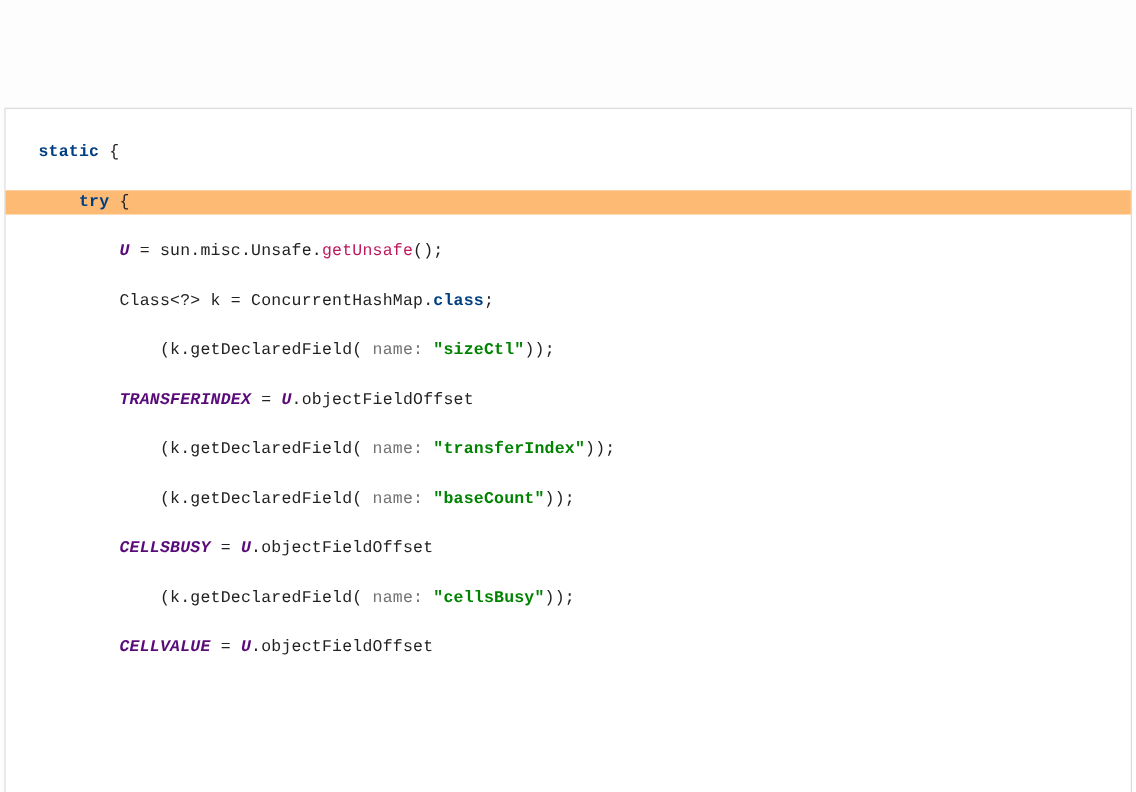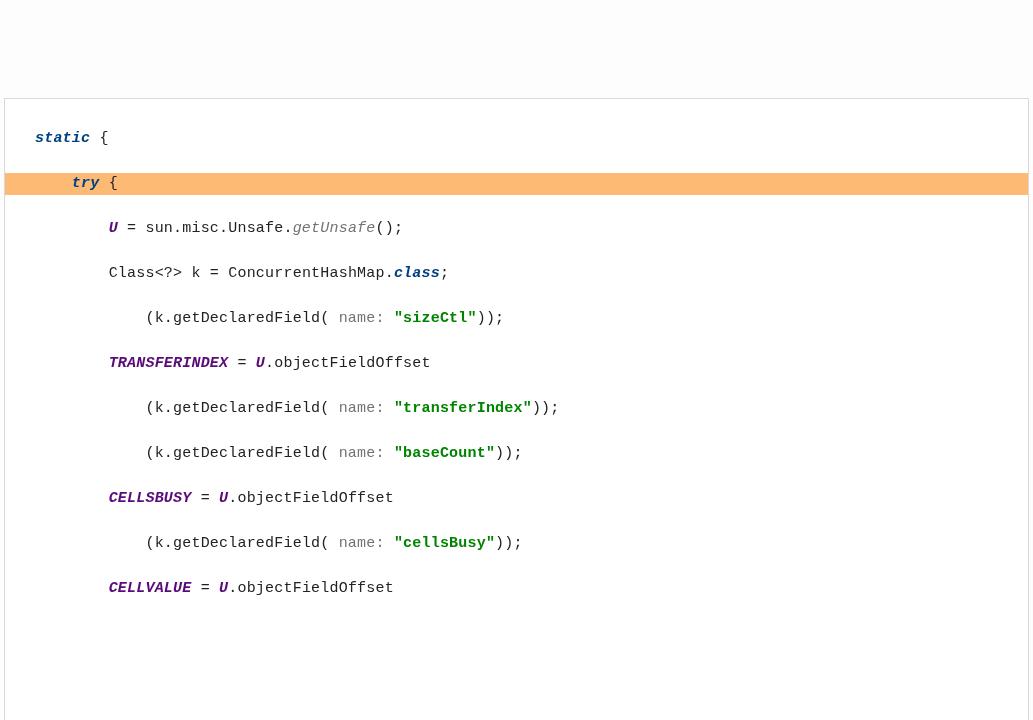--- a/index.html
+++ b/index.html
@@ -14,23 +14,23 @@
     overflow: hidden;
     letter-spacing: 0.2px;
   }
   .editor {
     border: 1px solid #d8d8d8;
     padding: 6px 0 8px 0;
     background: #fff;
   }
   .line { padding: 0 8px 0 30px; }
   .hl-line { background: #fdba74; }
-  .kw     { color: #004080; font-weight: bold; font-style: italic; }  
+  .kw     { color: #004080; font-weight: bold; }  
   .field  { color: #5a0b7a; font-weight: bold; font-style: italic; }
-  .meth   { color: #737373; font-style: italic; }
+  .meth   { color: #be185d; }
   .str    { color: #008300; font-weight: bold; }
   .hint   { color: #737373; }
   .brace  { color: #222; }
 </style>
 </head>
 <body>
 
 
 
 <div class="editor">

